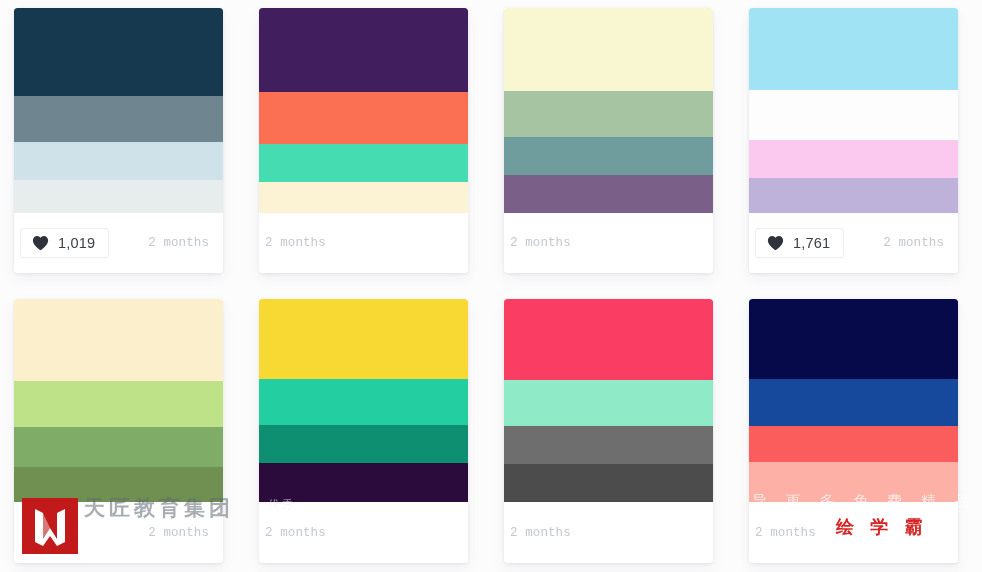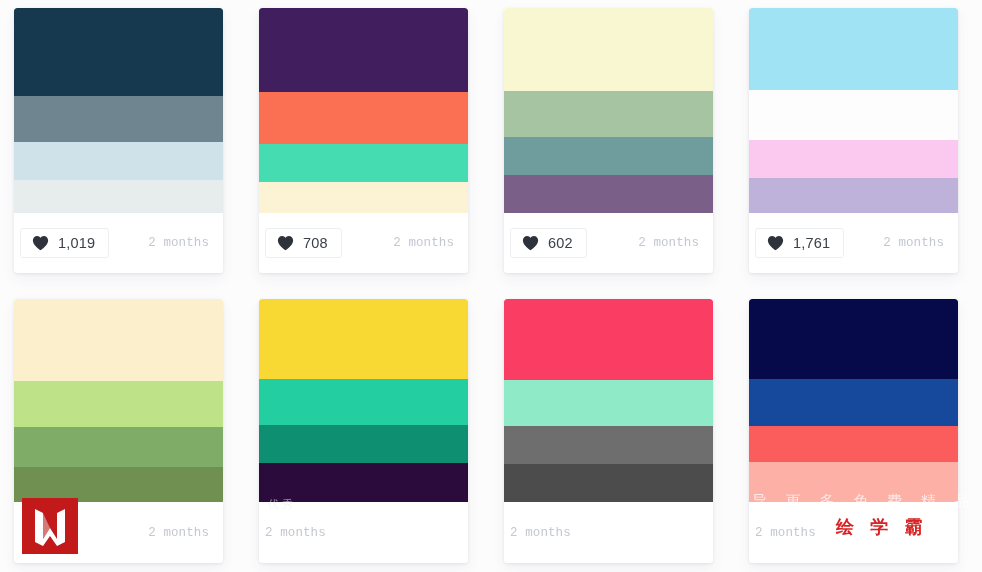--- a/index.html
+++ b/index.html
@@ -174,47 +174,31 @@
         </div>
       </div>
       <div class="card r1">
         <div class="swatch">
           <div class="band" style="background: rgb(65, 31, 94); flex: 84 0 0px;"></div>
           <div class="band" style="background: rgb(251, 112, 82); flex: 52 0 0px;"></div>
           <div class="band" style="background: rgb(68, 220, 176); flex: 38 0 0px;"></div>
           <div class="band" style="background: rgb(251, 243, 211); flex: 31 0 0px;"></div>
         </div>
         <div class="footer">
-          <div class="like-btn">
-            <span>
-              <svg class="heart" viewBox="0 0 24 22" aria-hidden="true">
-                <path d="M12 21.2 C12 21.2 1.2 14.3 1.2 7.3 C1.2 3.5 4.1 1 7.2 1 C9.5 1 11.2 2.3 12 3.7 C12.8 2.3 14.5 1 16.8 1 C19.9 1 22.8 3.5 22.8 7.3 C22.8 14.3 12 21.2 12 21.2 Z" fill="#2e323a"></path>
-              </svg>
-            </span>
-            <span class="like-count">708</span>
-          </div>
           <span class="age">2 months</span>
         </div>
       </div>
       <div class="card r1">
         <div class="swatch">
           <div class="band" style="background: rgb(249, 247, 210); flex: 83 0 0px;"></div>
           <div class="band" style="background: rgb(166, 195, 162); flex: 46 0 0px;"></div>
           <div class="band" style="background: rgb(111, 157, 157); flex: 38 0 0px;"></div>
           <div class="band" style="background: rgb(122, 96, 137); flex: 38 0 0px;"></div>
         </div>
         <div class="footer">
-          <div class="like-btn">
-            <span>
-              <svg class="heart" viewBox="0 0 24 22" aria-hidden="true">
-                <path d="M12 21.2 C12 21.2 1.2 14.3 1.2 7.3 C1.2 3.5 4.1 1 7.2 1 C9.5 1 11.2 2.3 12 3.7 C12.8 2.3 14.5 1 16.8 1 C19.9 1 22.8 3.5 22.8 7.3 C22.8 14.3 12 21.2 12 21.2 Z" fill="#2e323a"></path>
-              </svg>
-            </span>
-            <span class="like-count">602</span>
-          </div>
           <span class="age">2 months</span>
         </div>
       </div>
       <div class="card r1">
         <div class="swatch">
           <div class="band" style="background: rgb(159, 227, 245); flex: 82 0 0px;"></div>
           <div class="band" style="background: rgb(253, 253, 254); flex: 50 0 0px;"></div>
           <div class="band" style="background: rgb(251, 200, 239); flex: 38 0 0px;"></div>
           <div class="band" style="background: rgb(191, 178, 218); flex: 35 0 0px;"></div>
         </div>
@@ -283,16 +267,17 @@
         </div>
       </div>
     </div>
 
   <div class="wm wm-logo">
     <svg width="38" height="40" viewBox="0 0 38 40" aria-hidden="true">
       <path d="M4 3 L12 7 L12 33 L19 22 L26 33 L26 7 L34 3 L34 36 L26 40 L19 30 L12 40 L4 36 Z" fill="#ffffff"></path>
       <path d="M12 7 L12 33 L19 22 Z" fill="#e8c9c9" opacity="0.55"></path>
     </svg>
   </div>
+  <div class="wm wm-cn-left">天匠教育集团</div>
   <div class="wm wm-cn-mid">优秀</div>
   <div class="wm wm-cn-right">导 更 多 免 费 精 品 教 程</div>
   <div class="wm wm-brand">绘 学 霸</div>
 </div>
 
 </body></html>

